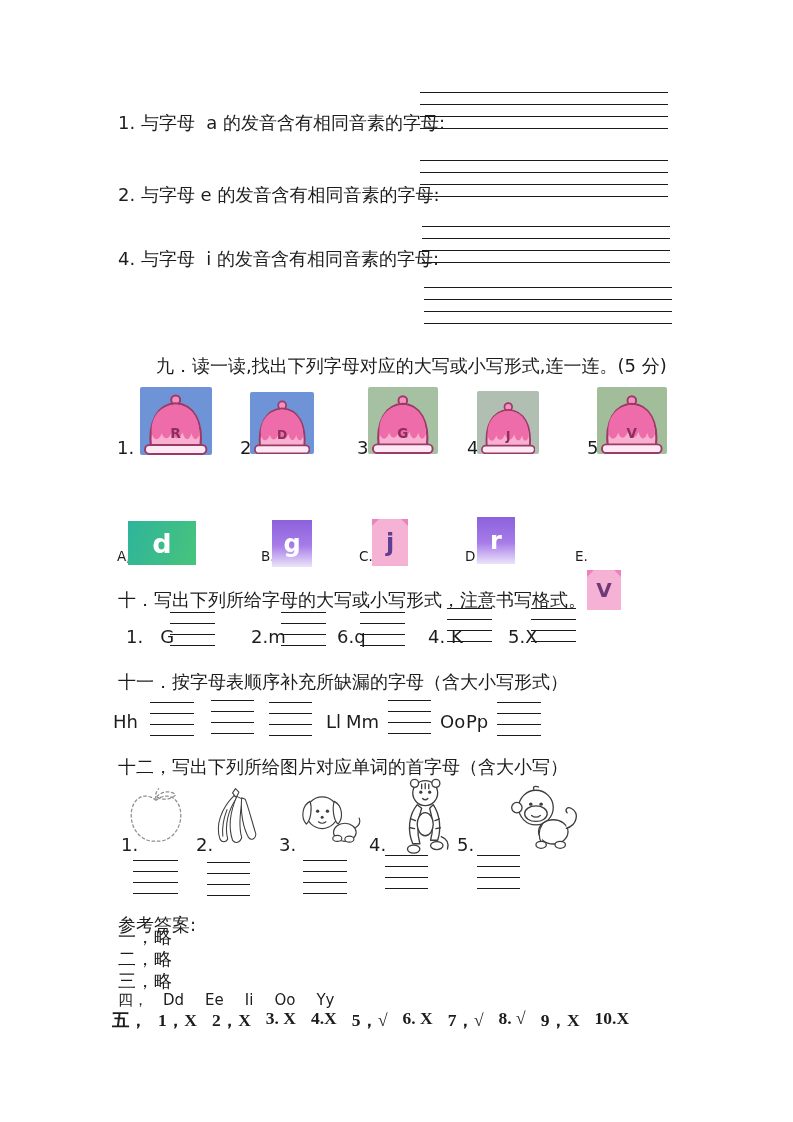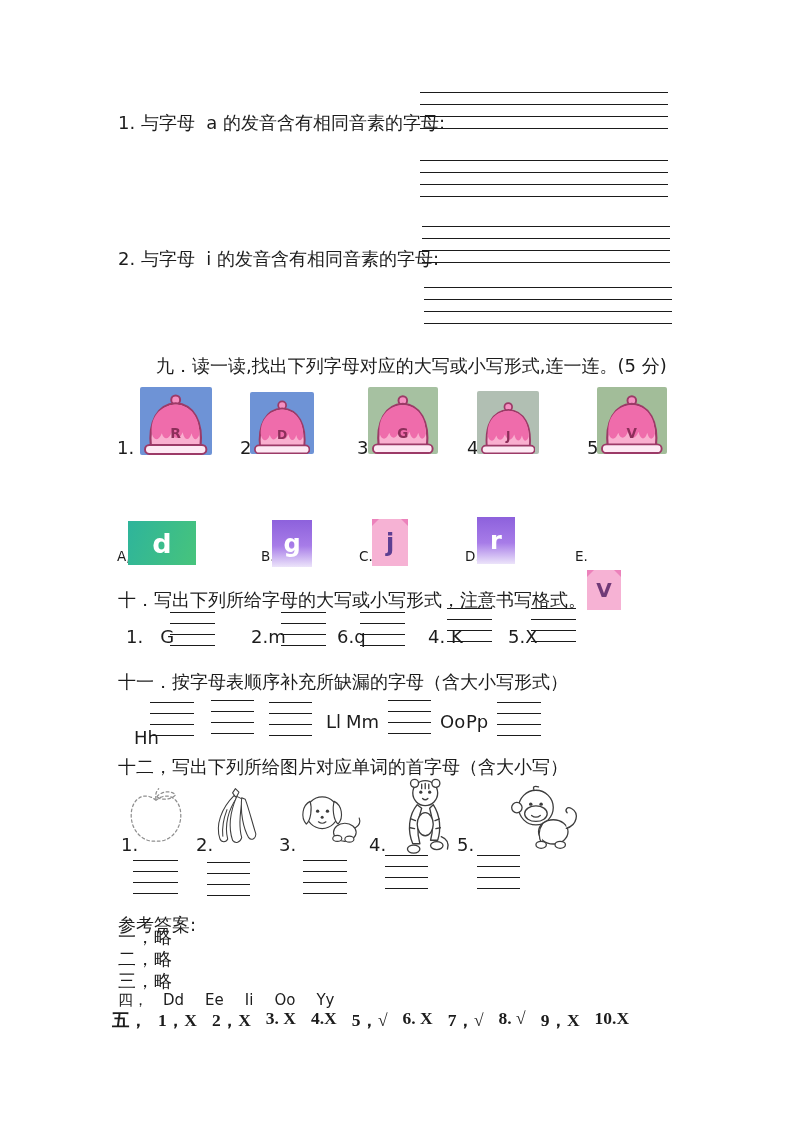--- a/index.html
+++ b/index.html
@@ -37,28 +37,29 @@
 <div class="page">
 
   <span class="abs t" style="left:118px;top:111px;">1. 与字母  a 的发音含有相同音素的字母:</span>
   <div class="abs wgrid big" style="left:420px;top:92px;">
       <i></i>
       <i></i>
       <i></i>
       <i></i>
     </div>
 
+  <span class="abs t" style="left:118px;top:183px;">2. 与字母 e 的发音含有相同音素的字母:</span>
   <div class="abs wgrid big" style="left:420px;top:160px;">
       <i></i>
       <i></i>
       <i></i>
       <i></i>
     </div>
 
-  <span class="abs t" style="left:118px;top:247px;">2. 与字母  i 的发音含有相同音素的字母:</span>
+  <span class="abs t" style="left:118px;top:247px;">4. 与字母  i 的发音含有相同音素的字母:</span>
   <div class="abs wgrid big" style="left:422px;top:226px;">
       <i></i>
       <i></i>
       <i></i>
       <i></i>
     </div>
 
   <div class="abs wgrid big" style="left:424px;top:287px;">
       <i></i>
       <i></i>
@@ -181,21 +182,21 @@
   <span class="abs t" style="left:508px;top:626px;text-align:center;">5.X</span>
   <div class="abs wgrid sm" style="left:531px;top:608px;">
       <i></i>
       <i></i>
       <i></i>
       <i></i>
     </div>
 
   <span class="abs t" style="left:118px;top:670px;">十一．按字母表顺序补充所缺漏的字母（含大小写形式）</span>
 
-  <span class="abs t" style="left:134px;top:711px;margin-top:16px;">Hh</span>
+  <span class="abs t" style="left:113px;top:711px;">Hh</span>
   <div class="abs wgrid sm" style="left:150px;top:702px;width:44px;">
       <i></i>
       <i></i>
       <i></i>
       <i></i>
     </div>
   <div class="abs wgrid sm" style="left:211px;top:700px;width:43px;">
       <i></i>
       <i></i>
       <i></i>

